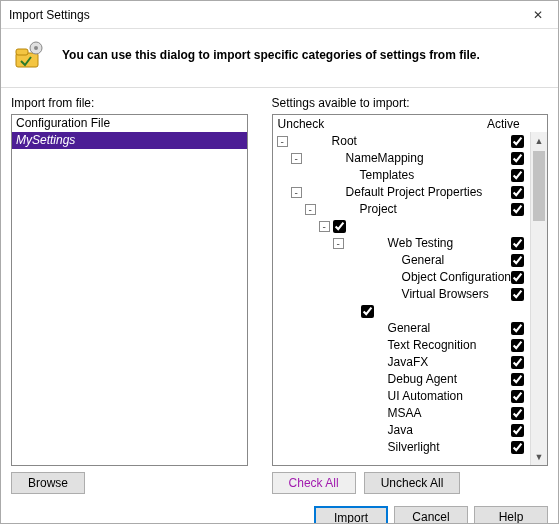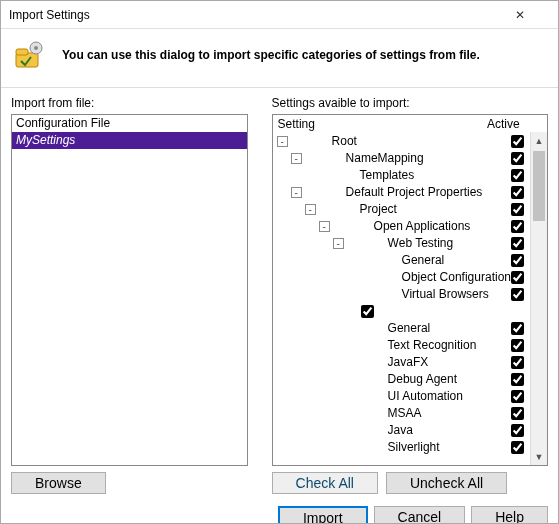--- a/index.html
+++ b/index.html
@@ -11,21 +11,21 @@
     color: #000;
     width: 559px;
     height: 524px;
     overflow: hidden;
     border: 1px solid #aaa;
   }
   .titlebar {
     height: 28px;
     display: flex;
     align-items: center;
-    padding: 0 18px 0 8px;
+    padding: 0 0 0 8px;
     background: #fff;
     border-bottom: 1px solid #e0e0e0;
   }
   .titlebar .title { flex: 1; }
   .titlebar .close-btn {
     width: 40px; height: 22px;
     display: flex; align-items: center; justify-content: center;
     color: #333;
   }
   .banner {
@@ -134,29 +134,29 @@
     accent-color: #000;
   }
   .btn-row {
     padding: 6px 0 0 0;
     display: flex;
     gap: 8px;
   }
   .btn-row.right-btns { justify-content: flex-start; padding-left:0; }
   button.win {
     font-family: inherit;
-    font-size: 14px;
+    font-size: 12px;
     height: 22px;
     min-width: 74px;
-    padding: 0 23px;
+    padding: 0 16px;
     background: #e1e1e1;
     border: 1px solid #adadad;
     cursor: default;
   }
-  button.win:disabled { color: #0c4a6e; background:#efefef; }
+  button.win:disabled { color: #a21caf; background:#efefef; }
   button.win.primary { border: 2px solid #0078d7; height:23px; }
   .footer {
     display: flex;
     justify-content: flex-end;
     gap: 6px;
     padding: 8px 10px;
   }
 </style>
 </head>
 <body>
@@ -193,21 +193,21 @@
     </div>
     <div class="btn-row">
       <button class="win">Browse</button>
     </div>
   </div>
 
   <div class="col col-right">
     <div class="col-label">Settings avaible to import:</div>
     <div class="panel">
       <div class="tree-header">
-        <div class="hcell setting">Setting</div>
+        <div class="hcell setting">Uncheck</div>
         <div class="hcell active">Active</div>
         <div style="width:17px"></div>
       </div>
       <div class="tree-wrap">
         <div class="tree-body" id="tree-body">
             <div class="tree-row">
               <span class="indent" style="width: 4px;"></span>
               <span class="tree-toggle">-</span>
               <span class="tree-label">Root</span>
               <input type="checkbox" class="tree-check" checked="" style="">
@@ -232,21 +232,20 @@
             </div>
             <div class="tree-row">
               <span class="indent" style="width: 32px;"></span>
               <span class="tree-toggle">-</span>
               <span class="tree-label">Project</span>
               <input type="checkbox" class="tree-check" checked="" style="">
             </div>
             <div class="tree-row">
               <span class="indent" style="width: 46px;"></span>
               <span class="tree-toggle">-</span>
-              <span class="tree-label">Open Applications</span>
               <input type="checkbox" class="tree-check" checked="" style="">
             </div>
             <div class="tree-row">
               <span class="indent" style="width: 60px;"></span>
               <span class="tree-toggle">-</span>
               <span class="tree-label">Web Testing</span>
               <input type="checkbox" class="tree-check" checked="" style="">
             </div>
             <div class="tree-row">
               <span class="indent" style="width: 74px;"></span>

